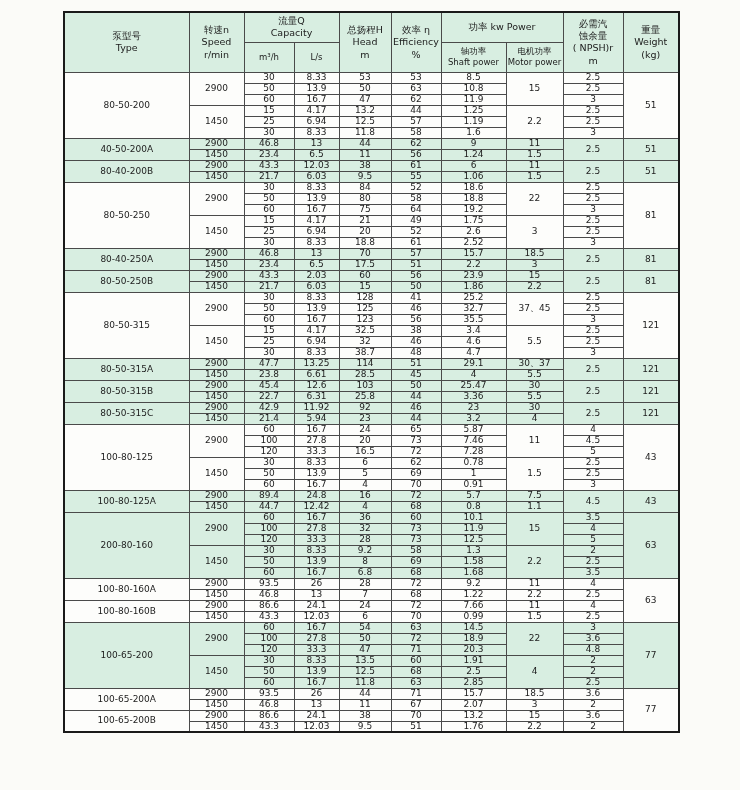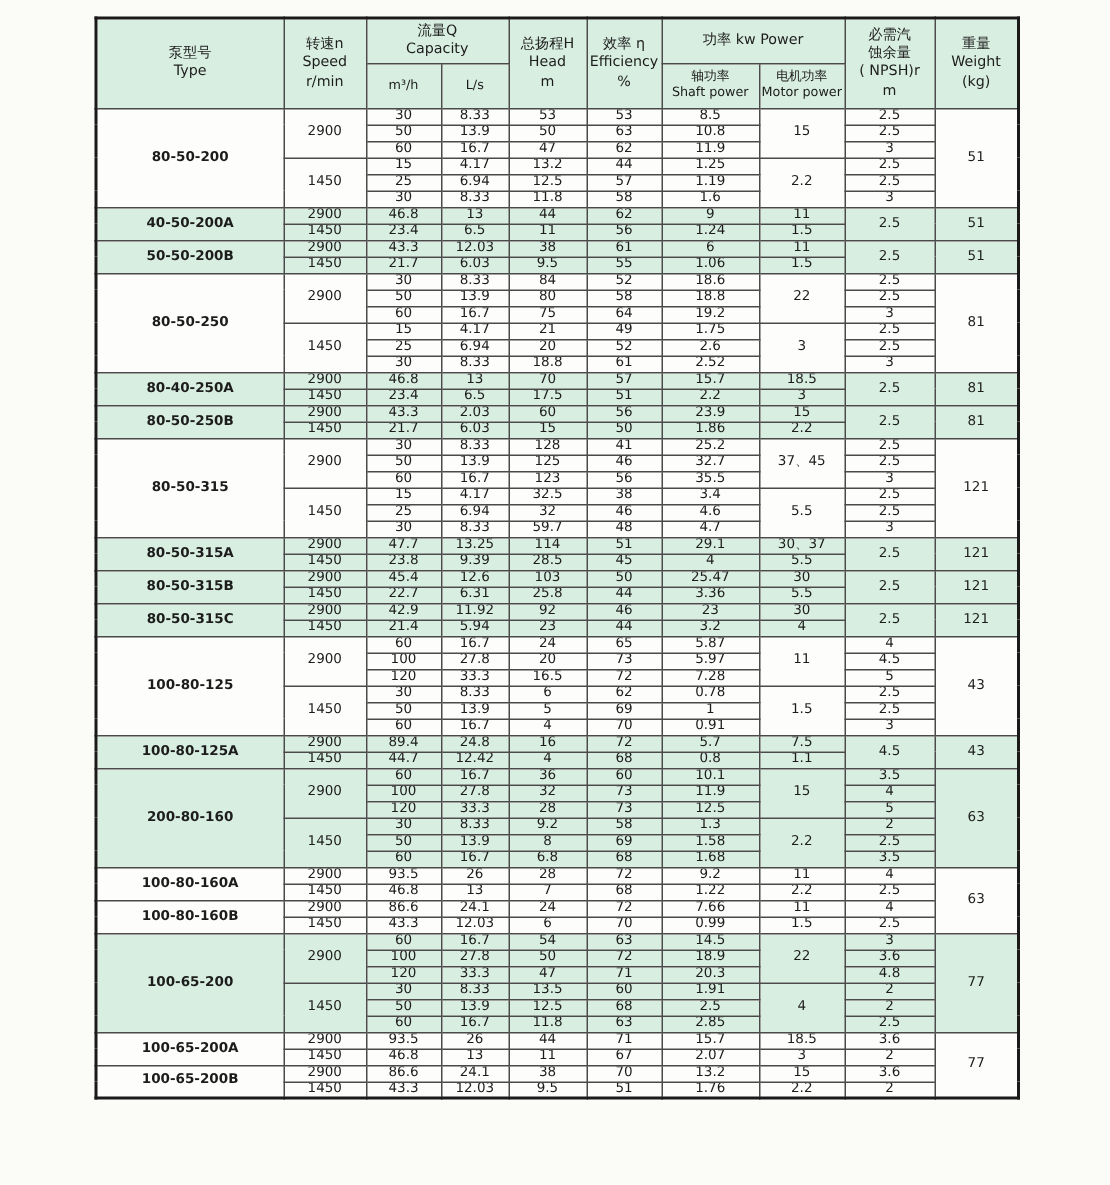--- a/index.html
+++ b/index.html
@@ -34,21 +34,21 @@
   thead th.sub { font-size: 8.5px; }
   thead tr.h-top th { height: 28px; }
   thead tr.h-sub th { height: 30px; }
   thead { border-bottom: 1.5px solid #1a1a1a; }
   tbody td {
     font-size: 9px;
     height: 11px;
     line-height: 1;
     padding: 0;
   }
-  tbody td.model { font-size: 9px; font-weight: bold; }
+  tbody td.model { font-size: 9px; }
   tr.tint td { background: #d8eee1; }
   tr.group-start td { border-top: 1.5px solid #1a1a1a; }
   th div { pointer-events: none; }
 </style>
 </head>
 <body>
 
 <div class="page">
   <table class="pump">
     <colgroup>
@@ -190,21 +190,21 @@
         <tr class="tint">
           <td>1450</td>
           <td>23.4</td>
           <td>6.5</td>
           <td>11</td>
           <td>56</td>
           <td>1.24</td>
           <td>1.5</td>
         </tr>
         <tr class="tint group-start">
-          <td rowspan="2" class="model">50-50-200B</td>
+          <td rowspan="2" class="model">80-40-200B</td>
           <td>2900</td>
           <td>43.3</td>
           <td>12.03</td>
           <td>38</td>
           <td>61</td>
           <td>6</td>
           <td>11</td>
           <td rowspan="2">2.5</td>
           <td rowspan="2">51</td>
         </tr>
@@ -355,41 +355,41 @@
           <td>25</td>
           <td>6.94</td>
           <td>32</td>
           <td>46</td>
           <td>4.6</td>
           <td>2.5</td>
         </tr>
         <tr class="">
           <td>30</td>
           <td>8.33</td>
-          <td>59.7</td>
+          <td>38.7</td>
           <td>48</td>
           <td>4.7</td>
           <td>3</td>
         </tr>
         <tr class="tint group-start">
           <td rowspan="2" class="model">80-50-315A</td>
           <td>2900</td>
           <td>47.7</td>
           <td>13.25</td>
           <td>114</td>
           <td>51</td>
           <td>29.1</td>
           <td>30、37</td>
           <td rowspan="2">2.5</td>
           <td rowspan="2">121</td>
         </tr>
         <tr class="tint">
           <td>1450</td>
           <td>23.8</td>
-          <td>9.39</td>
+          <td>6.61</td>
           <td>28.5</td>
           <td>45</td>
           <td>4</td>
           <td>5.5</td>
         </tr>
         <tr class="tint group-start">
           <td rowspan="2" class="model">80-50-315B</td>
           <td>2900</td>
           <td>45.4</td>
           <td>12.6</td>
@@ -440,21 +440,21 @@
           <td>5.87</td>
           <td rowspan="3">11</td>
           <td>4</td>
           <td rowspan="6">43</td>
         </tr>
         <tr class="">
           <td>100</td>
           <td>27.8</td>
           <td>20</td>
           <td>73</td>
-          <td>5.97</td>
+          <td>7.46</td>
           <td>4.5</td>
         </tr>
         <tr class="">
           <td>120</td>
           <td>33.3</td>
           <td>16.5</td>
           <td>72</td>
           <td>7.28</td>
           <td>5</td>
         </tr>

